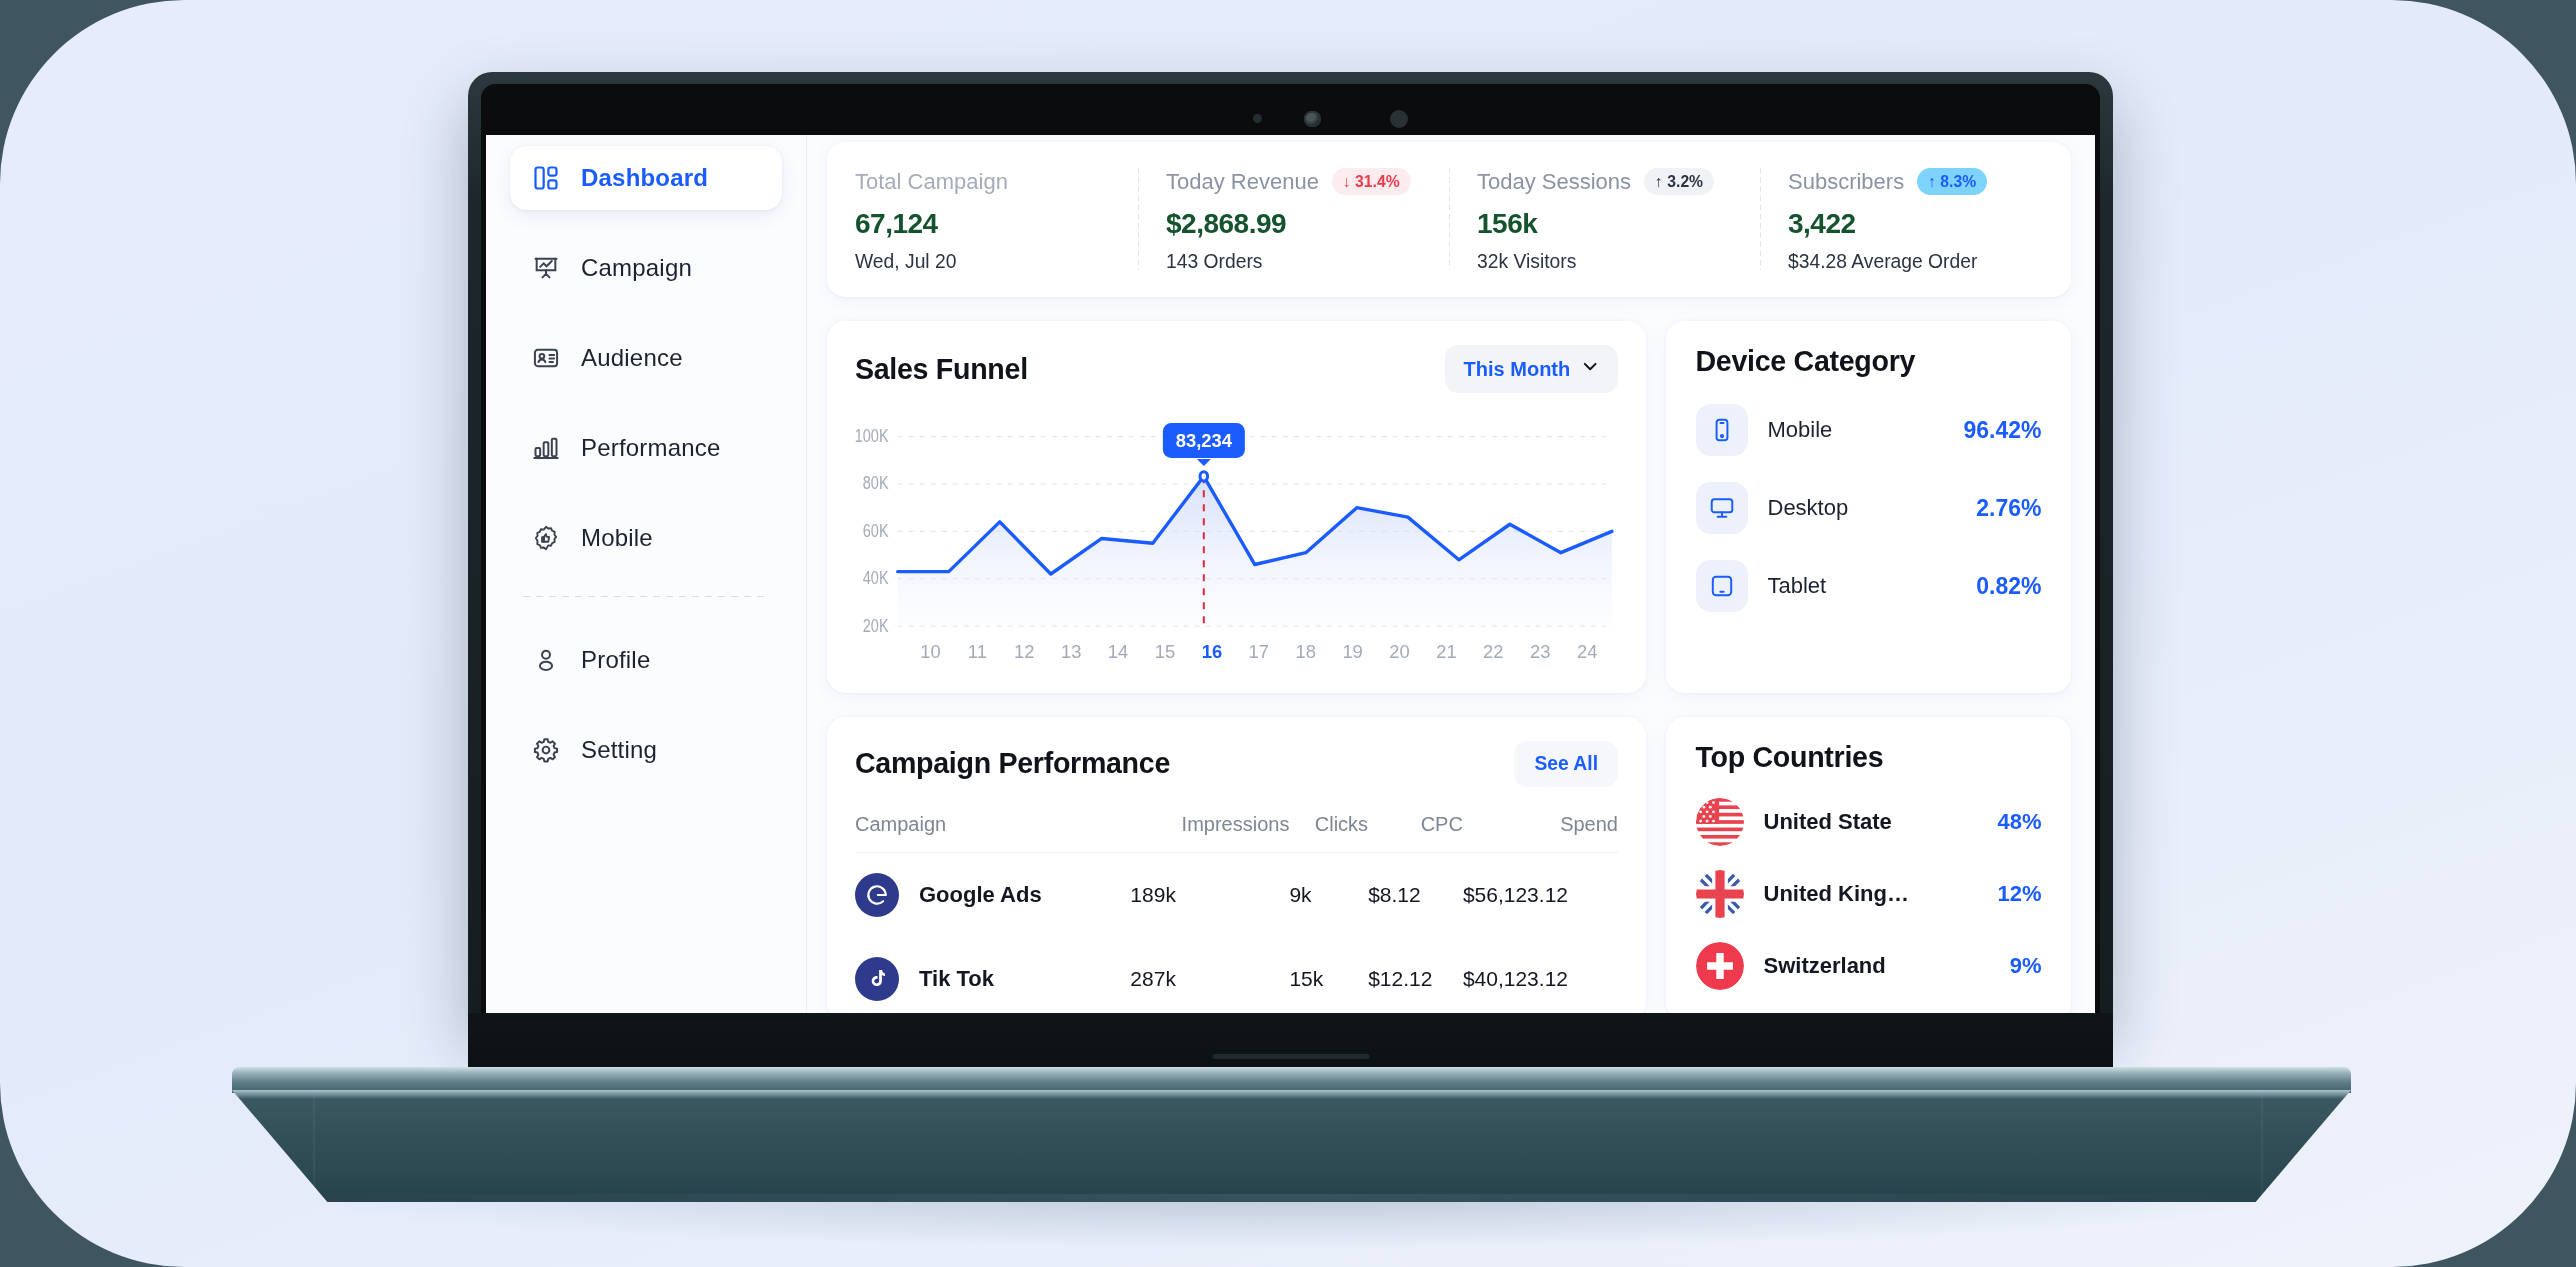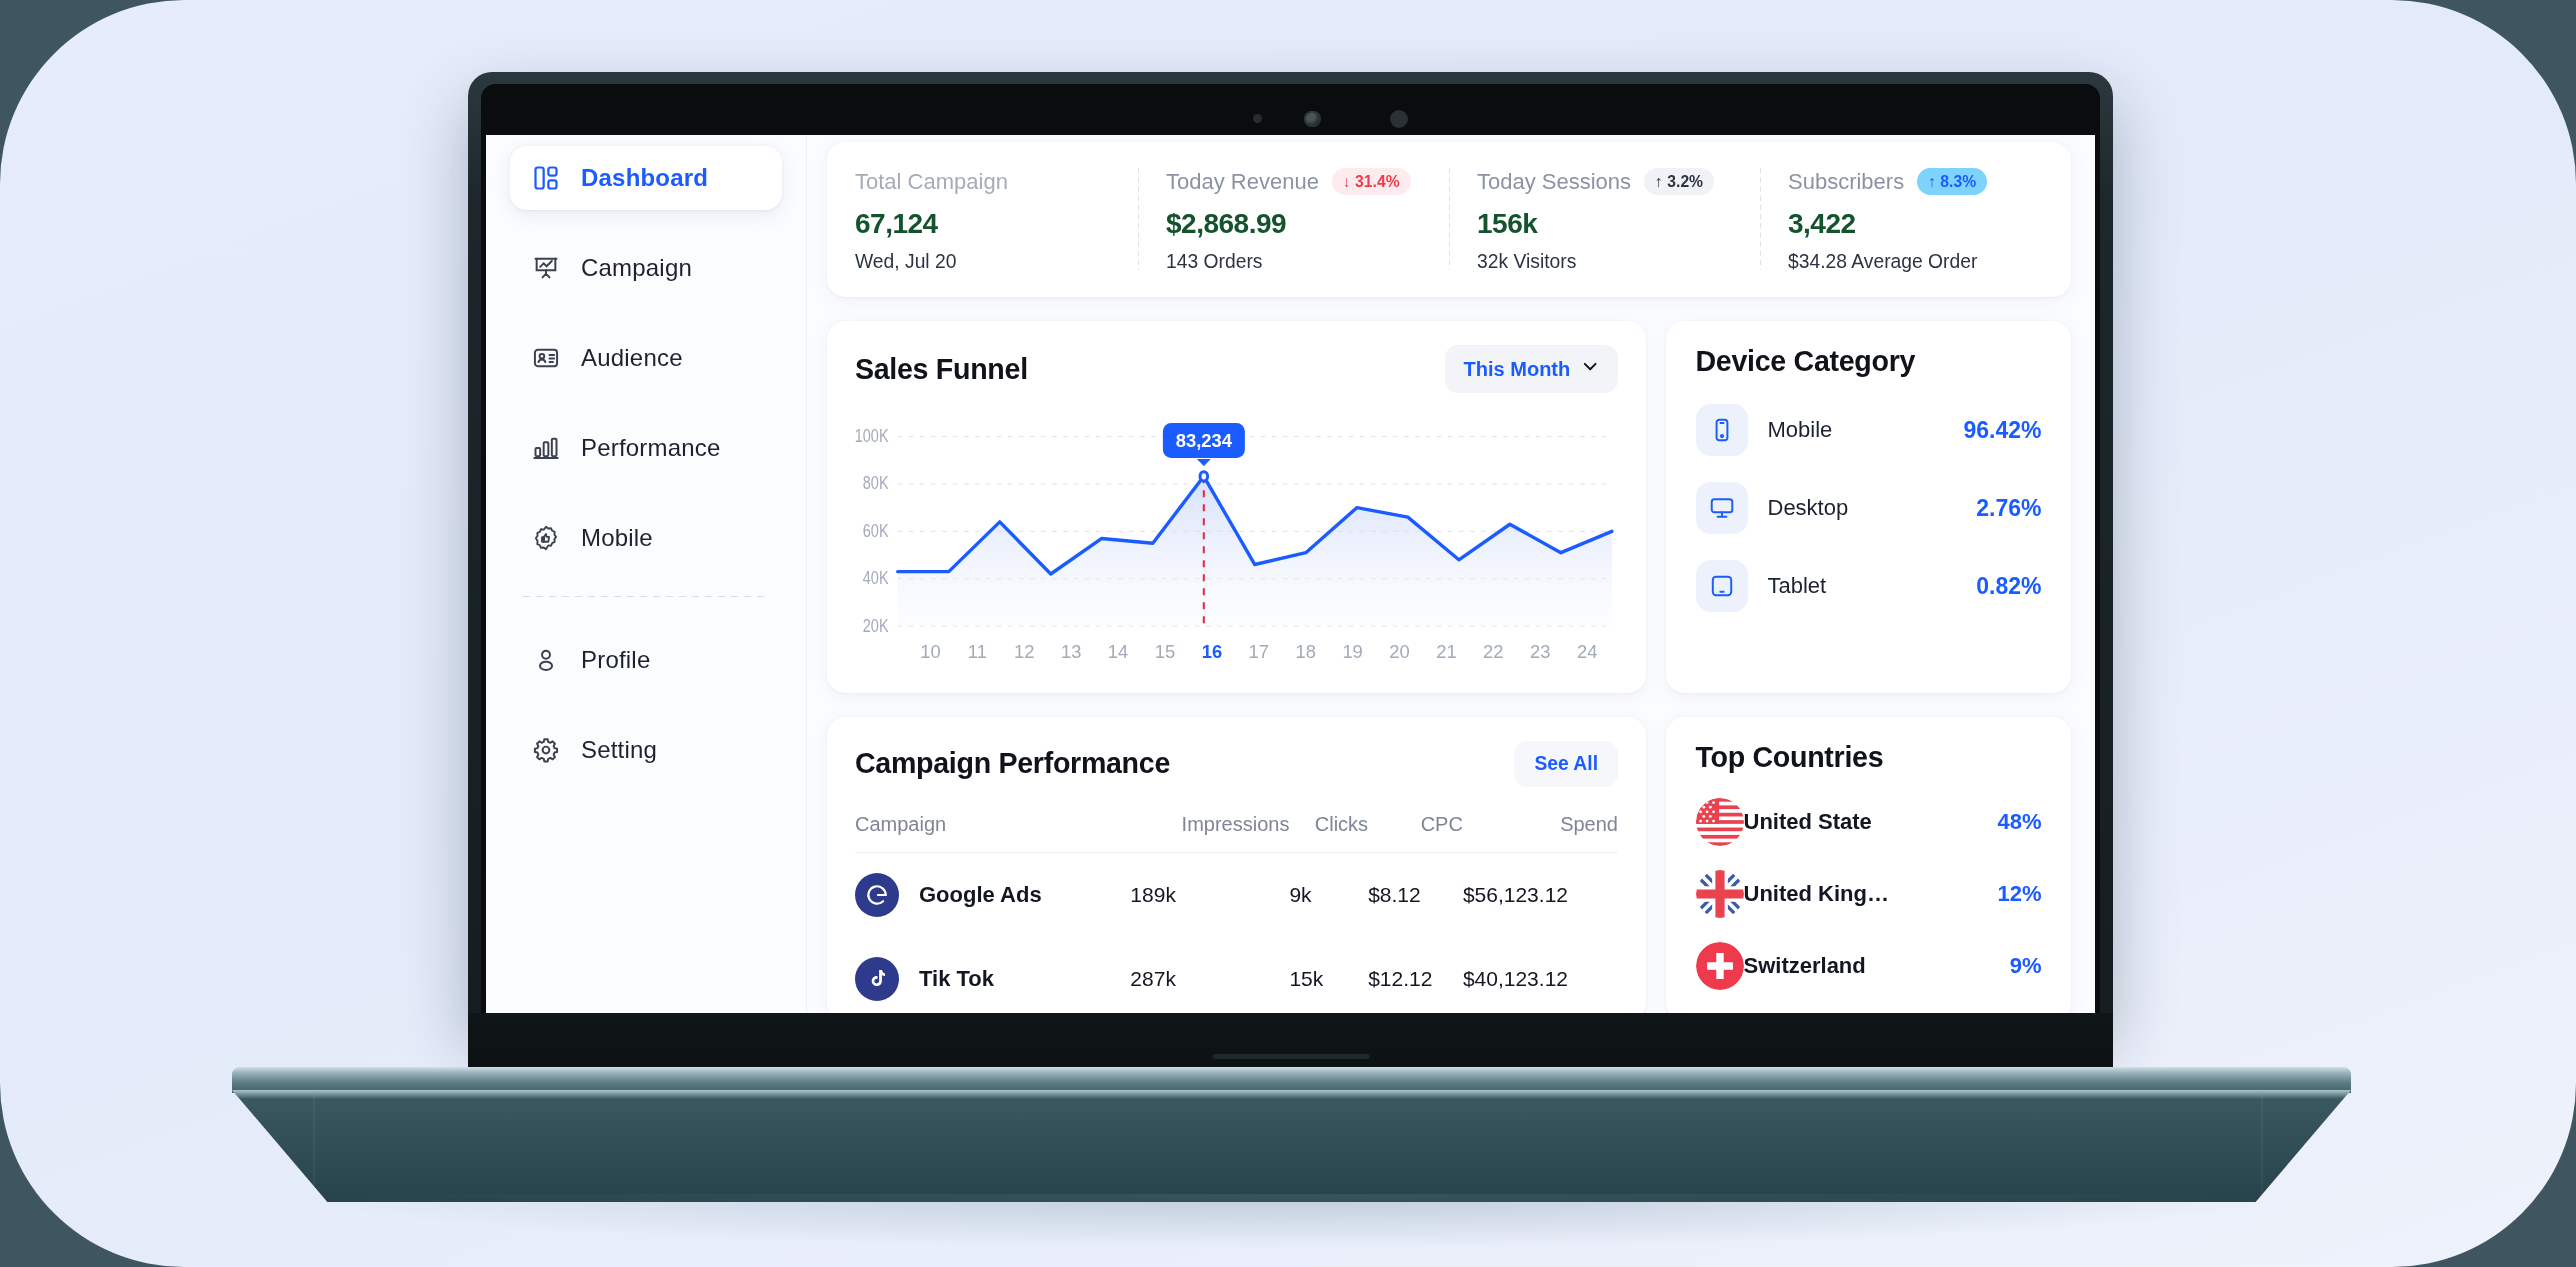--- a/index.html
+++ b/index.html
@@ -205,21 +205,21 @@
   td { font-size: 21px; color: #121722; text-align: left; padding: 20px 0; }
   td.l { text-align: right; }
   .camp-cell { display: flex; align-items: center; gap: 20px; }
   .camp-ico {
     width: 44px; height: 44px; flex: 0 0 44px; border-radius: 50%;
     background: #2e3b8c; display: flex; align-items: center; justify-content: center;
     color: #fff; font-weight: 700; font-size: 24px;
   }
   .camp-name { font-weight: 700; font-size: 22px; color: #121722; }
 
-  .ctry-row { display: flex; align-items: center; margin-top: 24px; justify-content: flex-end; }
+  .ctry-row { display: flex; align-items: center; gap: 20px; margin-top: 24px; justify-content: flex-end; }
   .flag { width: 48px; height: 48px; flex: 0 0 48px; border-radius: 50%; overflow: hidden; }
   .ctry-name { flex: 1; font-size: 22px; font-weight: 700; color: #121722;
     white-space: nowrap; overflow: hidden; text-overflow: ellipsis; }
   .ctry-pct { font-size: 22px; font-weight: 700; color: #1a5cff; }
 </style>
 </head>
 <body>
 
 <div id="page">
 

